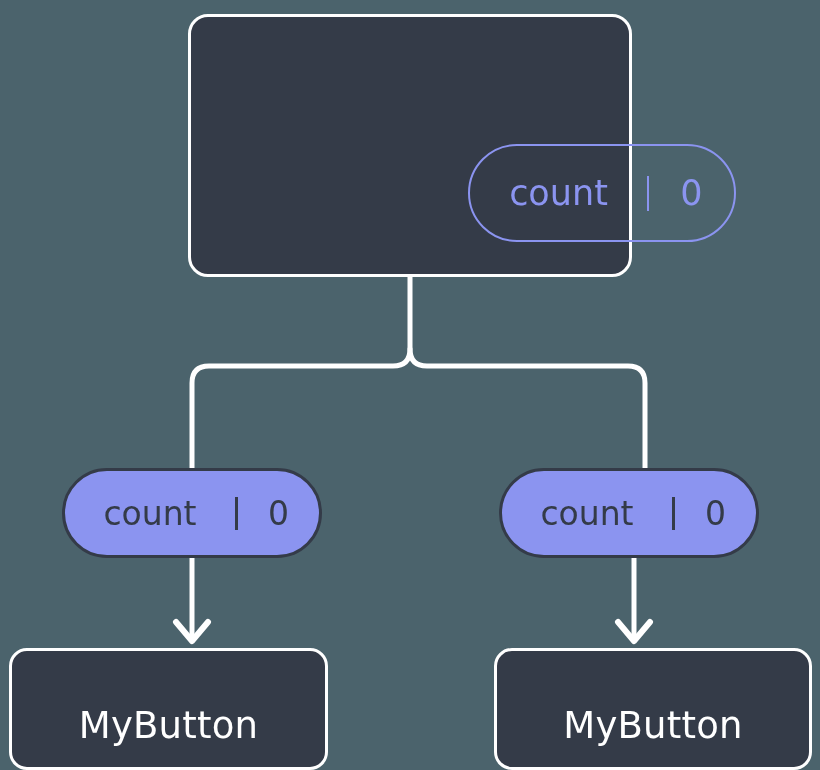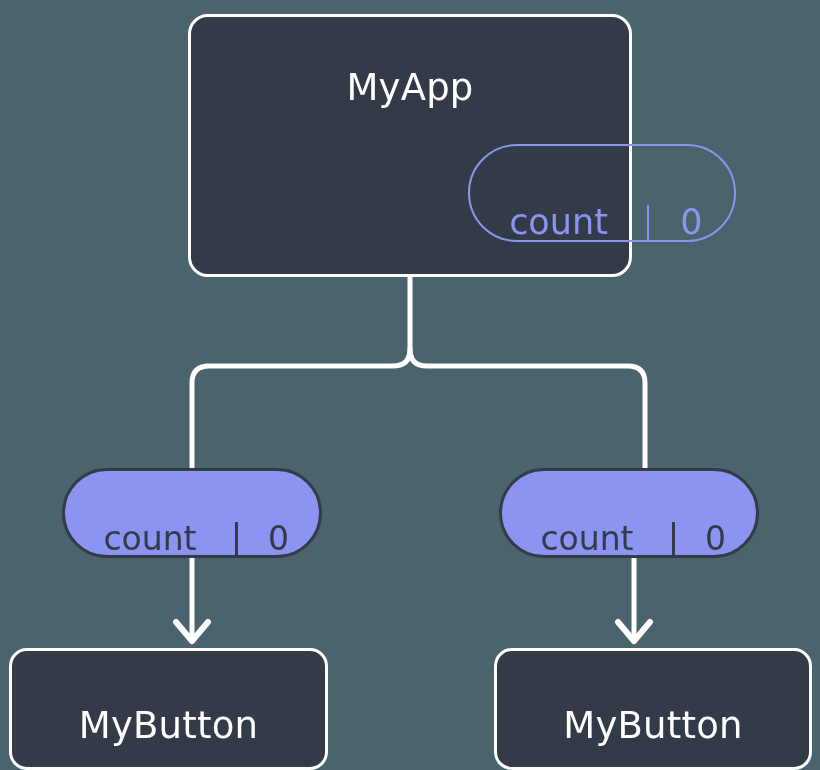--- a/index.html
+++ b/index.html
@@ -76,21 +76,21 @@
     height: 122px;
     border-radius: 18px;
     justify-content: center;
   }
 
   
   .pill {
     position: absolute;
     box-sizing: border-box;
     display: flex;
-    align-items: flex-end;
+    align-items: center;
     border-radius: 999px;
     overflow: hidden;
   }
   .pill .pill-key,
   .pill .pill-val {
     display: flex;
     align-items: center;
     justify-content: center;
     line-height: 1;
     white-space: nowrap;
@@ -166,21 +166,20 @@
              L 645 468" fill="none" stroke="#ffffff" stroke-width="5" stroke-linecap="round" stroke-linejoin="round"></path>
 
     <line x1="192" y1="558" x2="192" y2="637" stroke="#ffffff" stroke-width="5" stroke-linecap="butt"></line>
     <polyline points="176,622 192,641 208,622" fill="none" stroke="#ffffff" stroke-width="6" stroke-linecap="round" stroke-linejoin="round"></polyline>
 
     <line x1="634" y1="558" x2="634" y2="637" stroke="#ffffff" stroke-width="5" stroke-linecap="butt"></line>
     <polyline points="618,622 634,641 650,622" fill="none" stroke="#ffffff" stroke-width="6" stroke-linecap="round" stroke-linejoin="round"></polyline>
   </svg>
 
   <div class="node-box" id="app-node">
-    <div class="node-title">MyApp</div>
 
     <div class="pill outline" id="app-state-pill">
       <div class="pill-key">count</div>
       <div class="pill-val">0</div>
     </div>
   </div>
 
   <div class="pill filled" id="pill-left">
     <div class="pill-key">count</div>
     <div class="pill-val">0</div>

